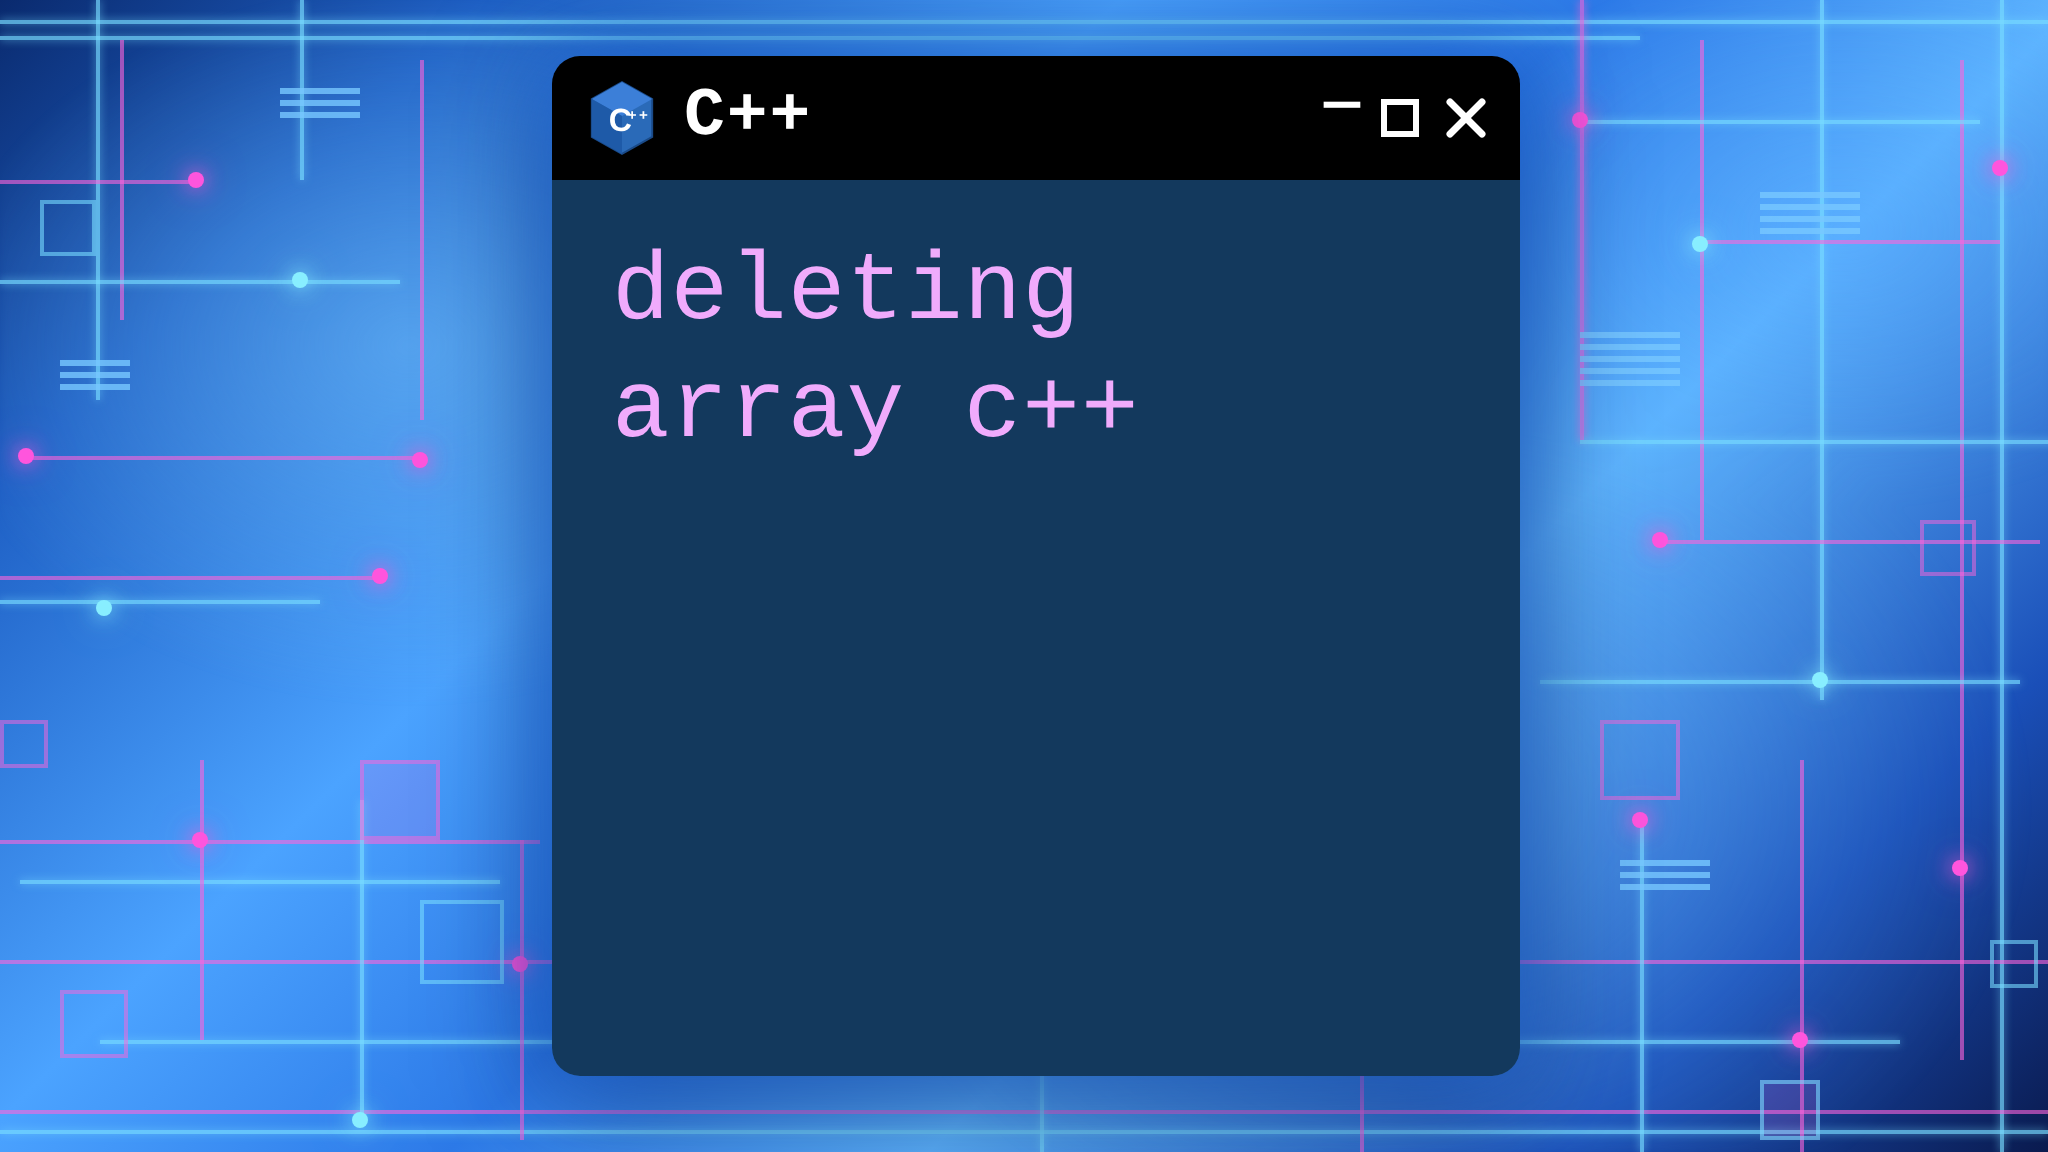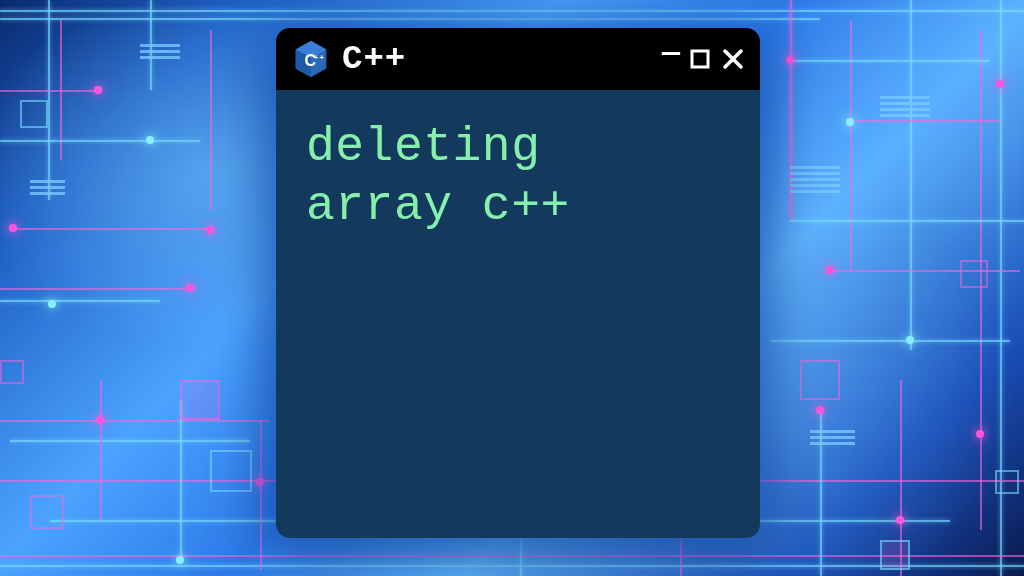--- a/index.html
+++ b/index.html
@@ -130,21 +130,21 @@
     .ctrl-btn.max { font-size: 22px; }
     .ctrl-btn.close { font-size: 28px; }
     
     .window-body {
       flex: 1;
       background: #13395d;
       padding: 28px 30px;
     }
     
     .body-text {
-      color: #86efac;
+      color: #f0abfc;
       font-size: 48px;
       line-height: 1.22;
       font-family: 'Consolas', 'Courier New', monospace;
       white-space: pre-line;
       letter-spacing: 0.5px;
     }
   </style>
 </head>
 <body>
 

